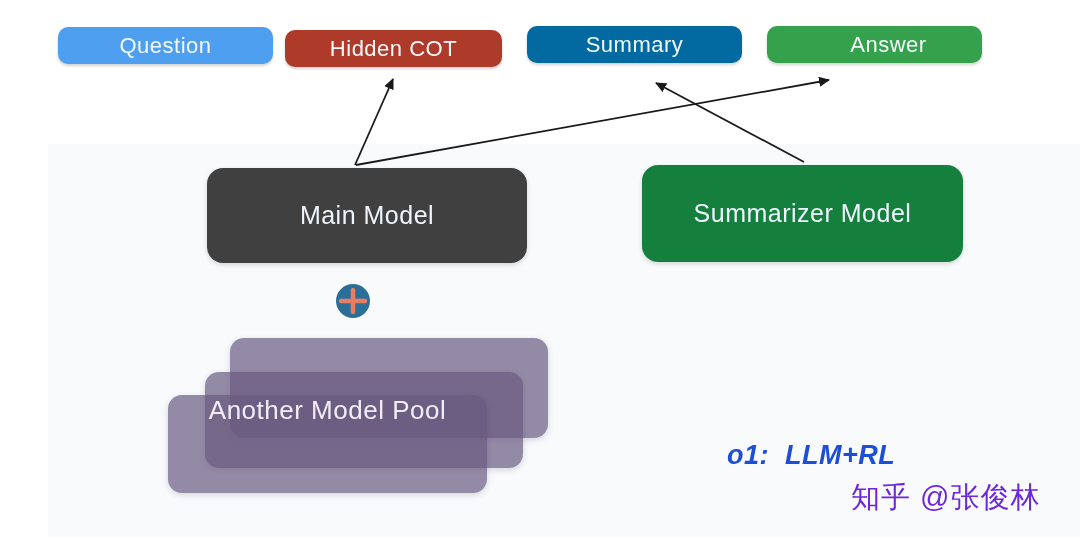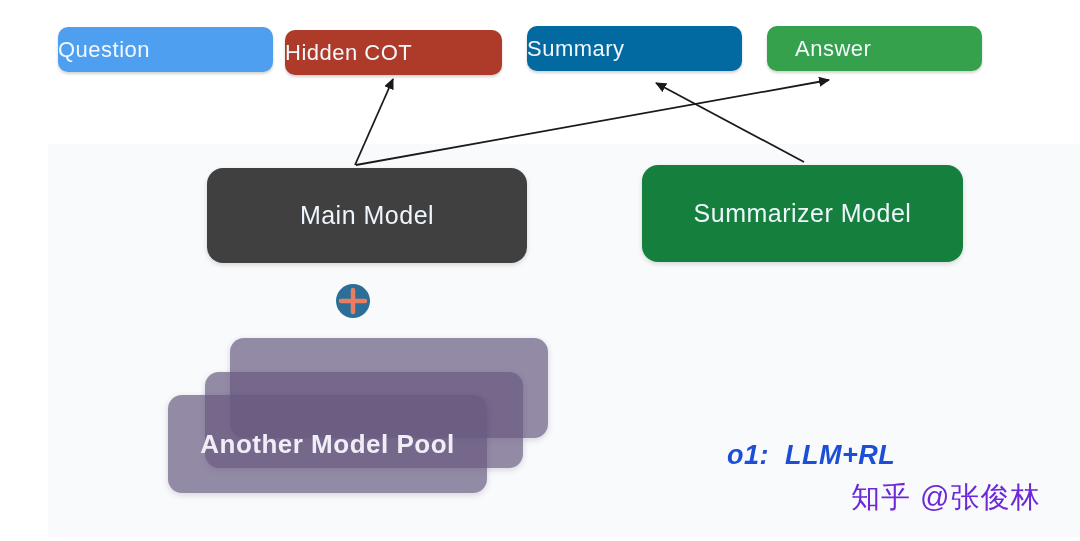--- a/index.html
+++ b/index.html
@@ -10,22 +10,22 @@
     position: relative; overflow: hidden;
   }
   .canvas { position: absolute; left: 0; top: 0; width: 1080px; height: 541px; }
 
   .panel {
     position: absolute; left: 48px; top: 144px; width: 1032px; height: 393px;
     background: #f8fafc; border-radius: 2px;
   }
 
   .chip {
-    position: absolute; height: 45px; border-radius: 10px;
-    display: flex; align-items: center; justify-content: flex-start;
+    position: absolute; height: 37px; border-radius: 10px;
+    display: flex; align-items: center; justify-content: center;
     color: #f3f8fd; font-size: 22px; font-weight: 300; letter-spacing: 0.5px;
     box-shadow: 0 2px 3px rgba(0,0,0,0.18);
   }
   .chip-question  { left: 58px;  top: 27px; width: 215px; }
   .chip-hiddencot { left: 285px; top: 30px; width: 217px; }
   .chip-summary   { left: 527px; top: 26px; width: 215px; }
   .chip-answer    { left: 767px; top: 26px; width: 215px; }
 
   .model-box {
     position: absolute; border-radius: 16px;
@@ -40,22 +40,22 @@
 
   .pool-layer {
     position: absolute; border-radius: 14px;
     background: rgba(104, 90, 128, 0.70);
     box-shadow: 0 2px 6px rgba(60, 50, 80, 0.18);
   }
   .pool-back   { left: 230px; top: 338px; width: 318px; height: 100px; }
   .pool-middle { left: 205px; top: 372px; width: 318px; height: 96px; }
   .pool-front  {
     left: 168px; top: 395px; width: 319px; height: 98px;
-    display: flex; align-items: center; justify-content: center;
-    color: #f1edf6; font-size: 26px; font-weight: 700; letter-spacing: 0.5px;
+    display: flex; align-items: flex-start; justify-content: center;
+    color: #f1edf6; font-size: 26px; font-weight: 400; letter-spacing: 0.5px;
   }
 
   .caption {
     position: absolute; left: 727px; top: 440px;
     font-size: 27px; font-weight: bold; color: #3a4046;
     white-space: pre; letter-spacing: 0.5px;
   }
   .watermark {
     position: absolute; left: 851px; top: 478px;
     font-size: 29px; color: #c7c7c7; letter-spacing: 1px;

